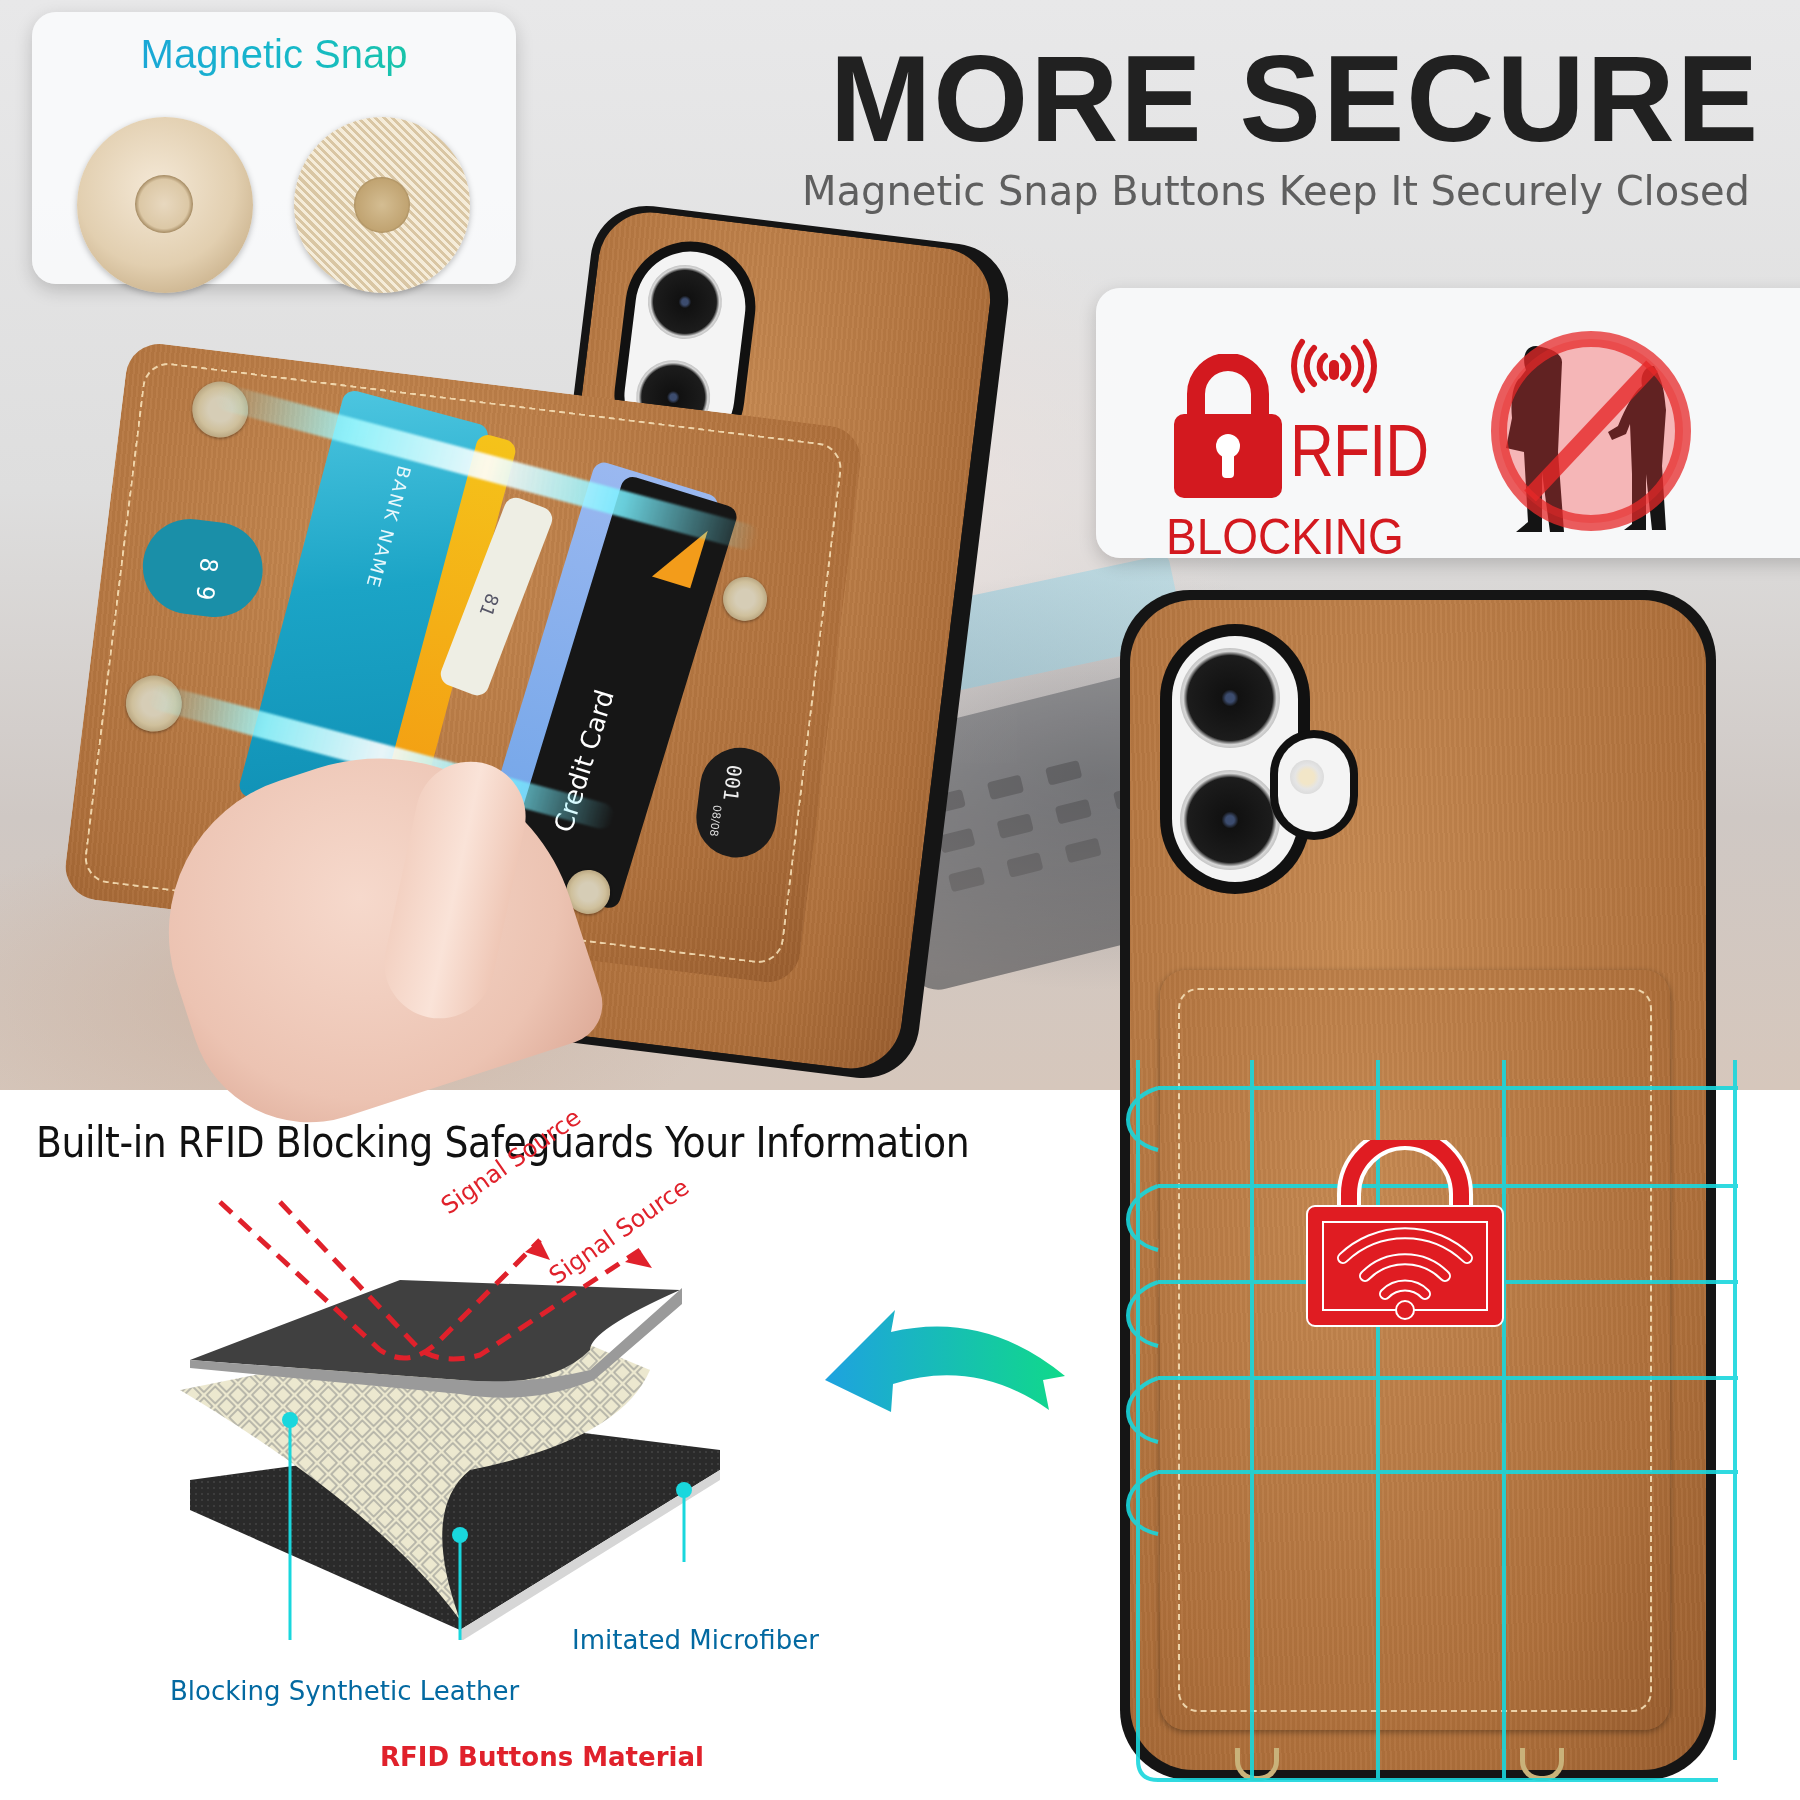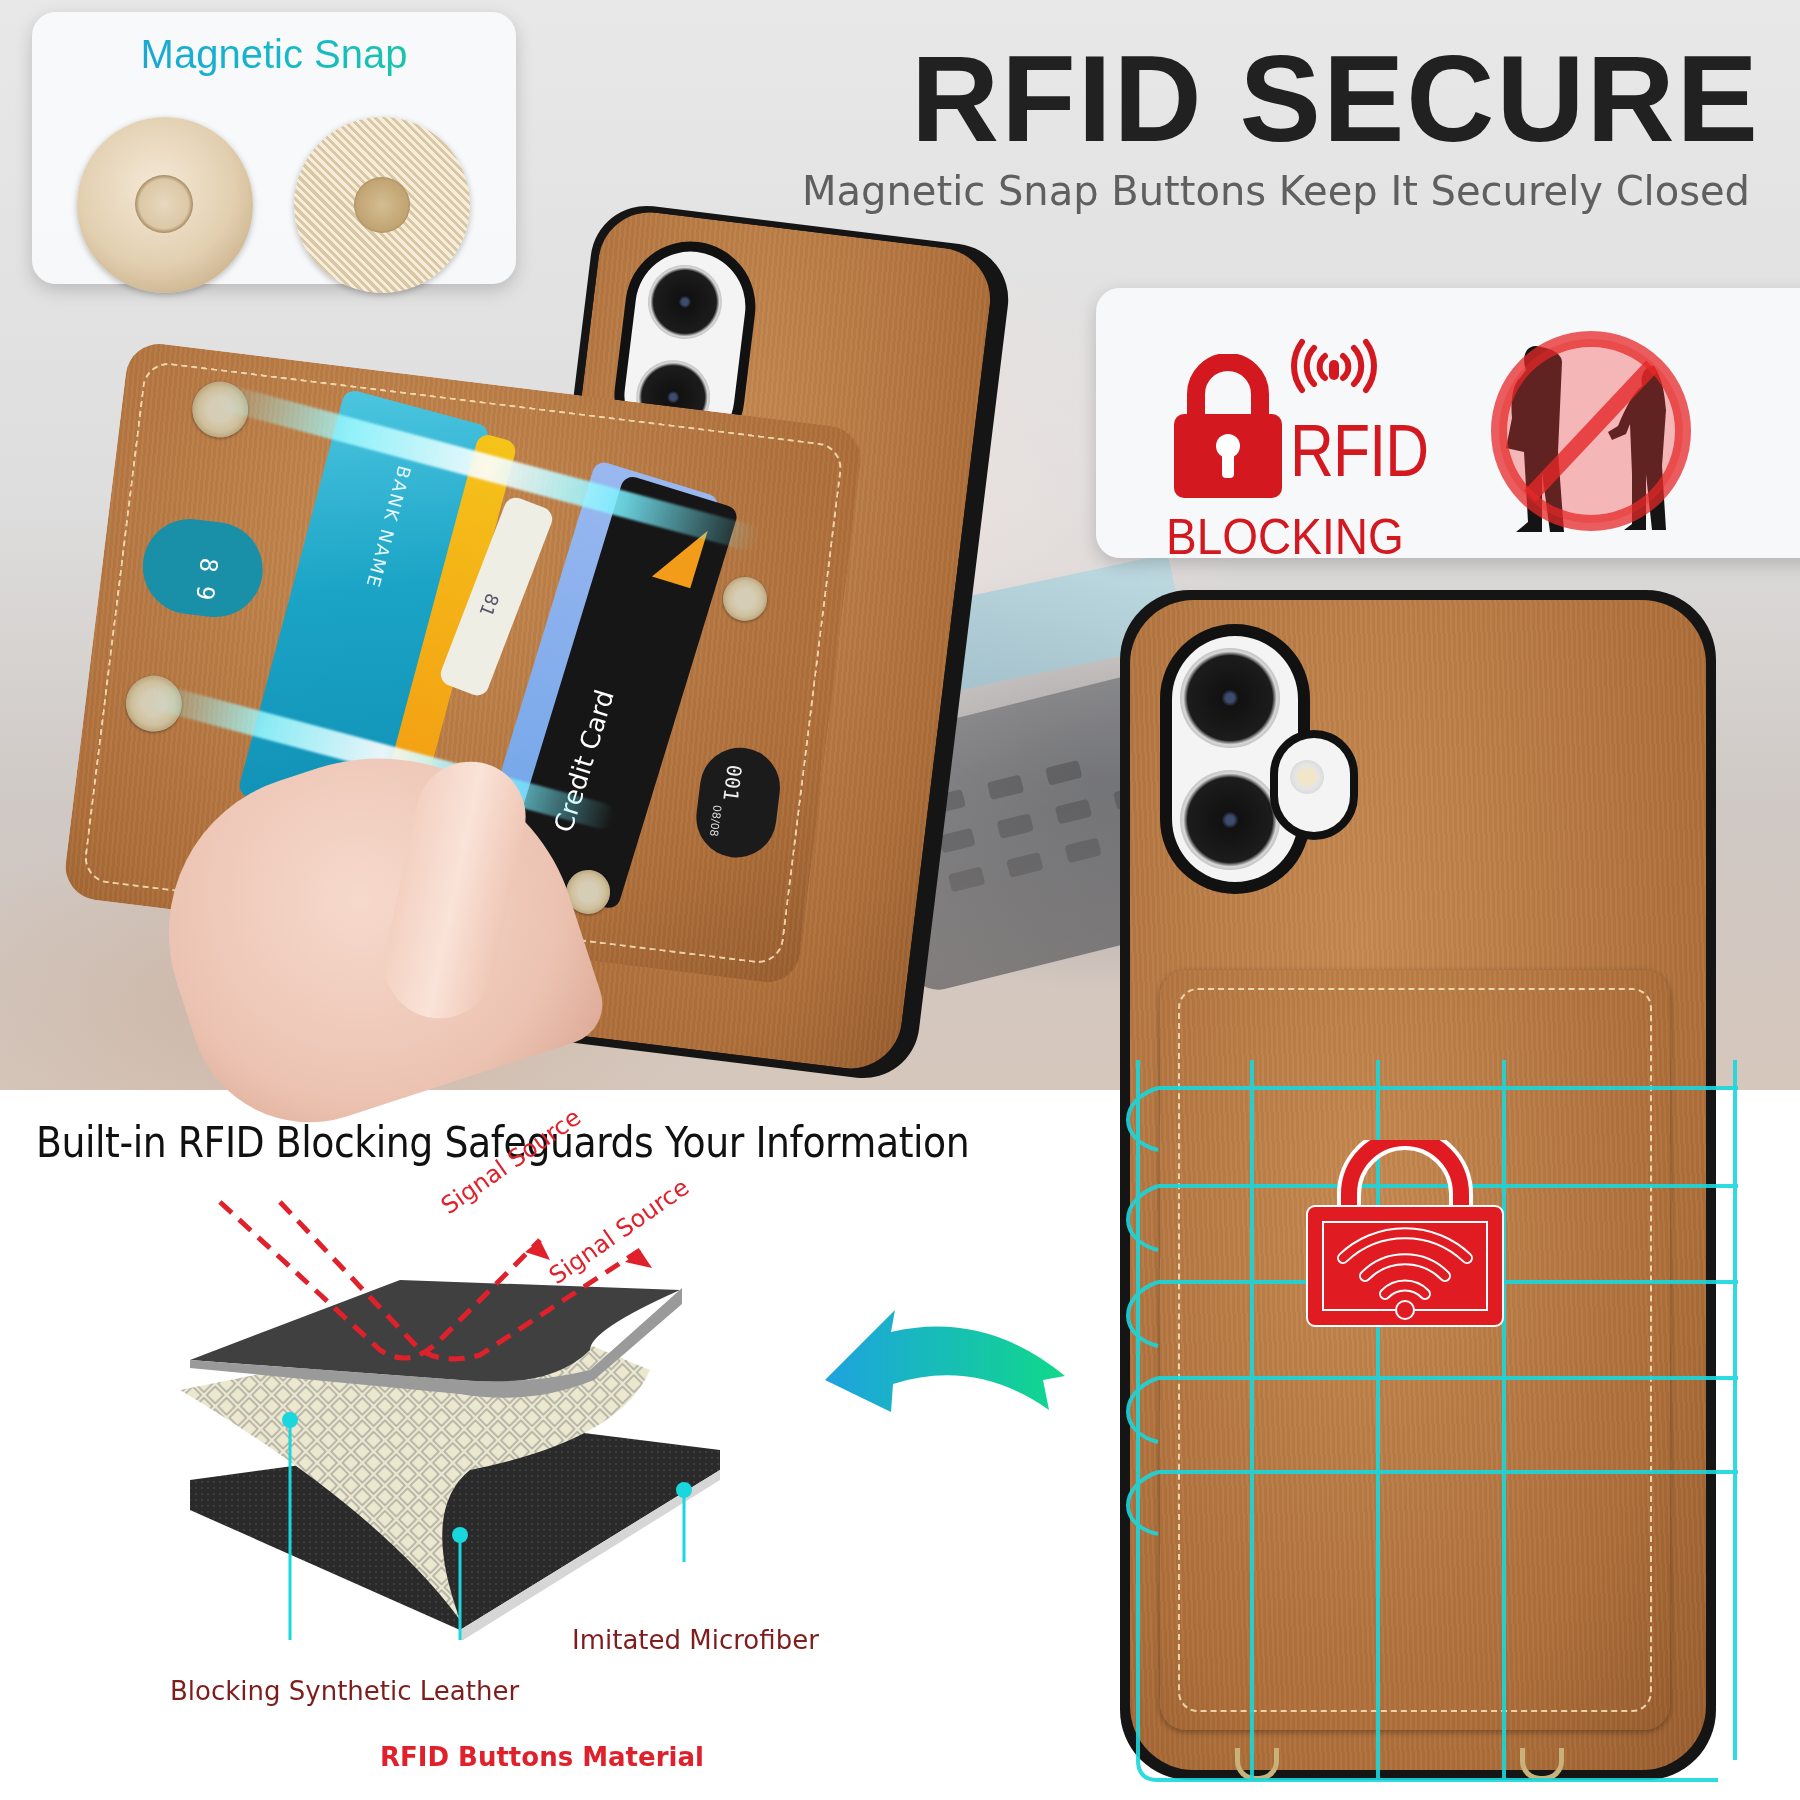--- a/index.html
+++ b/index.html
@@ -48,21 +48,21 @@
   
   .wallet{position:absolute;left:130px;top:340px;width:740px;height:560px;transform:rotate(7deg);transform-origin:left top;border-radius:34px;}
   .card{position:absolute;border-radius:12px;}
   .bolt{position:absolute;height:26px;border-radius:13px;background:linear-gradient(90deg,rgba(120,240,255,0),rgba(160,250,255,0.85),rgba(255,255,255,0.9),rgba(120,240,255,0.85),rgba(120,240,255,0));filter:blur(1px);}
   .snapbtn{position:absolute;width:56px;height:56px;border-radius:50%;background:radial-gradient(circle,#d6cdb6 0 30%,#cfc09c 55%,#a28a62 90%);box-shadow:0 1px 3px rgba(0,0,0,0.4);}
   .hand{position:absolute;left:170px;top:760px;width:400px;height:340px;border-radius:160px 200px 40px 120px;background:radial-gradient(ellipse at 50% 40%,#f6d9cc,#ecc3b2 70%,#dca895);transform:rotate(-18deg);}
   .thumb{position:absolute;left:400px;top:760px;width:110px;height:260px;border-radius:60px;background:linear-gradient(90deg,#f3d1c2,#fae3d8,#efc7b6);transform:rotate(12deg);}
   
   .section-title{position:absolute;left:36px;top:1118px;font-family:"DejaVu Sans",sans-serif;font-size:42px;color:#111;letter-spacing:-0.5px;transform:scaleX(0.9);transform-origin:left;}
   .layers{position:absolute;left:170px;top:1180px;width:560px;height:460px;}
-  .label{position:absolute;font-family:"DejaVu Sans",sans-serif;font-size:26px;color:#7f1d1d;}
+  .label{position:absolute;font-family:"DejaVu Sans",sans-serif;font-size:26px;color:#0369a1;}
   .label.red{color:#e0212b;font-weight:bold;}
   .sig-text{position:absolute;font-family:"DejaVu Sans",sans-serif;font-size:24px;color:#e0212b;transform:rotate(-35deg);transform-origin:left bottom;white-space:nowrap;}
   .arrow-curve{position:absolute;left:815px;top:1280px;width:260px;height:140px;}
   
   .shield-grid{position:absolute;left:1118px;top:1060px;width:620px;height:730px;}
 </style>
 </head>
 <body>
 
 <div class="hero">
@@ -134,21 +134,21 @@
 <div class="panel snap-panel">
   <div class="snap-title">Magnetic Snap</div>
   <div class="disc plain">
       <div class="nub"></div>
     </div>
   <div class="disc patt">
       <div class="nub"></div>
     </div>
 </div>
 
-<div class="headline">RFID SECURE</div>
+<div class="headline">MORE SECURE</div>
 <div class="subline">Magnetic Snap Buttons Keep It Securely Closed</div>
 
 <div class="panel rfid-panel">
   <div class="rfid-logo">
     <svg width="120" height="150" viewBox="0 0 120 150" style="position:absolute;left:0;top:18px;">
       <path d="M28 62 V40 a32 32 0 0 1 64 0 V62" fill="none" stroke="#d3191f" stroke-width="18"></path>
       <rect x="6" y="60" width="108" height="84" rx="10" fill="#d3191f"></rect>
       <circle cx="60" cy="92" r="12" fill="#fff"></circle>
       <rect x="54" y="96" width="12" height="28" rx="4" fill="#fff"></rect>
     </svg>

